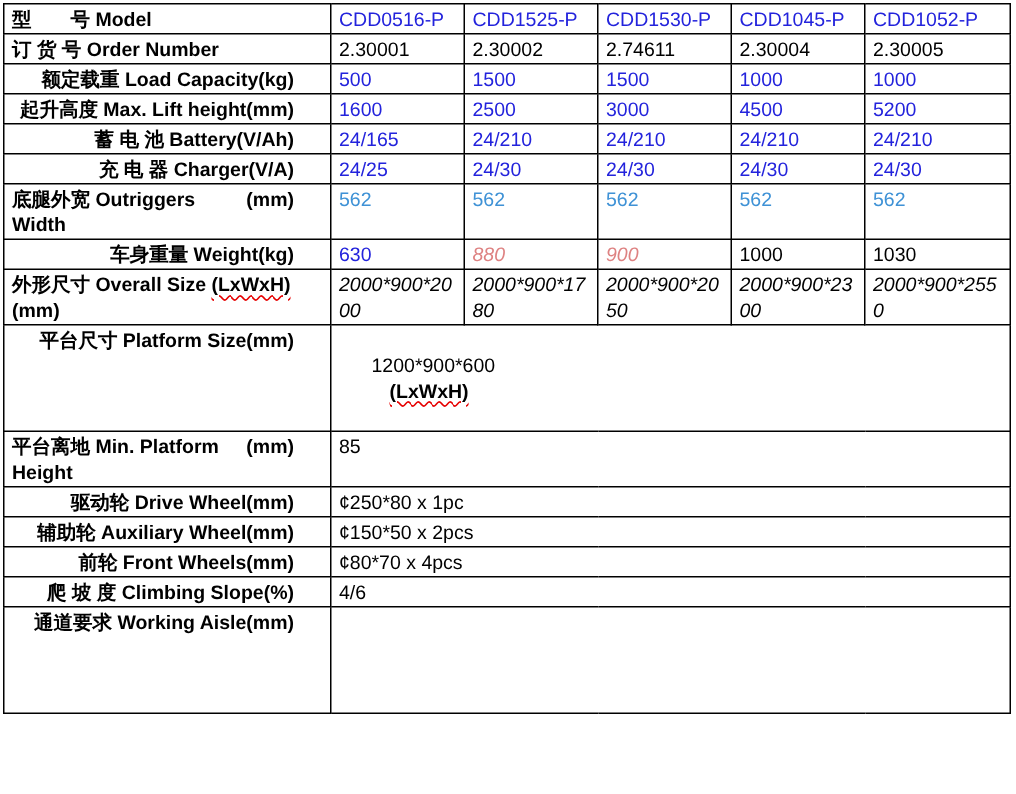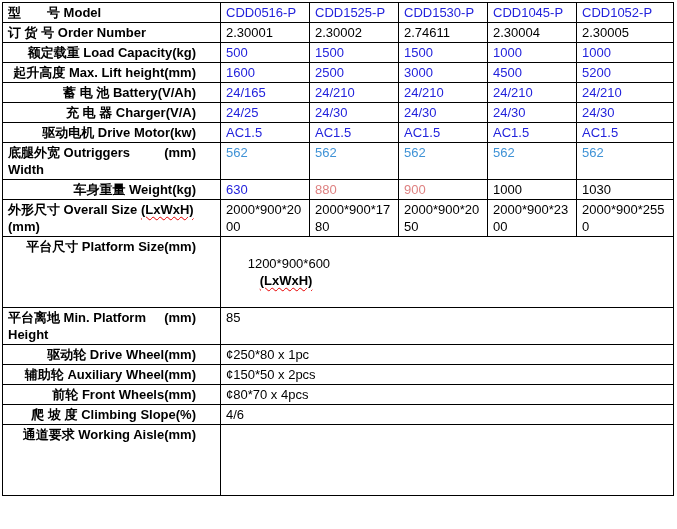--- a/index.html
+++ b/index.html
@@ -23,24 +23,24 @@
   tr.tall{height:32px;}
   tr.taller{height:36px;}
   
   td.lab{font-weight:bold;margin-top:29px;}
   .lab-flex{display:flex;justify-content:flex-end;align-items:flex-start;}
   .lab-unit{padding-right:20px;white-space:nowrap;}
   
   tr.vals-blue td.val span{color:var(--blue,#2323dc);}
   tr.vals-lightblue td.val span{color:var(--lightblue,#3f92d6);}
   [data-color="blue"]{color:var(--blue,#2323dc);}
-  [data-color="salmon"]{color:var(--salmon,#de8282);}
+  [data-color="salmon"]{color:var(--salmon,#de8282);font-style:italic;}
   [data-color="black"]{color:#000;}
   td.val{white-space:pre-wrap;}
-  td.brk{word-break:break-all;}
+  td.brk{word-break:break-all;font-style:italic;}
   .b{font-weight:bold;}
   .squiggle{
     text-decoration-line:underline;
     text-decoration-style:wavy;
     text-decoration-color:#e60000;
     text-decoration-thickness:1px;
     text-underline-offset:2px;
   }
   .gap{margin-left:12px;}
 </style>
@@ -126,33 +126,20 @@
           </div>
         </td>
     <td class="val"><span>24/25</span></td>
     <td class="val"><span>24/30</span></td>
     <td class="val"><span>24/30</span></td>
     <td class="val"><span>24/30</span></td>
     <td class="val"><span>24/30</span></td>
   </tr>
 
 
-  <tr class="r vals-blue">
-    <td class="lab">
-          <div class="lab-flex">
-            <span>驱动电机 Drive Motor</span>
-            <span class="lab-unit">(kw)</span>
-          </div>
-        </td>
-    <td class="val"><span>AC1.5</span></td>
-    <td class="val"><span>AC1.5</span></td>
-    <td class="val"><span>AC1.5</span></td>
-    <td class="val"><span>AC1.5</span></td>
-    <td class="val"><span>AC1.5</span></td>
-  </tr>
 
   <tr class="r vals-lightblue">
     <td class="lab">
           <div class="lab-flex">
             <span>底腿外宽 Outriggers Width</span>
             <span class="lab-unit">(mm)</span>
           </div>
         </td>
     <td class="val"><span>562</span></td>
     <td class="val"><span>562</span></td>

